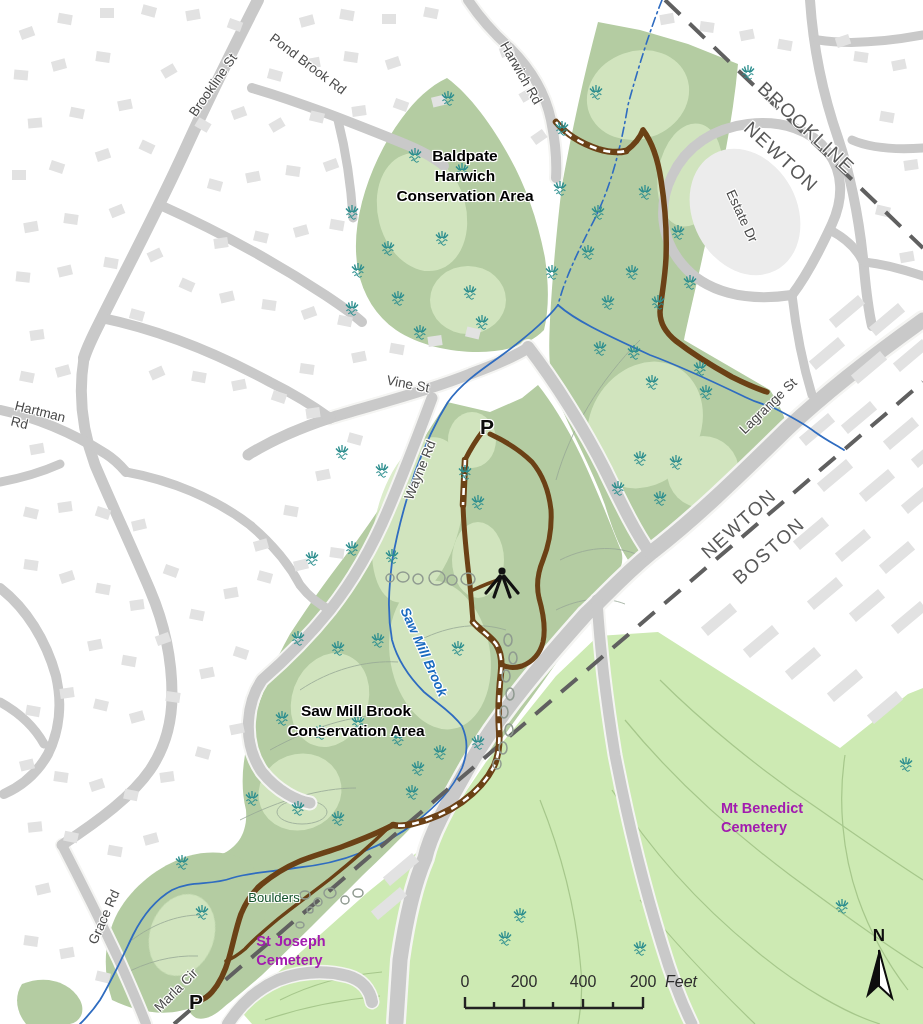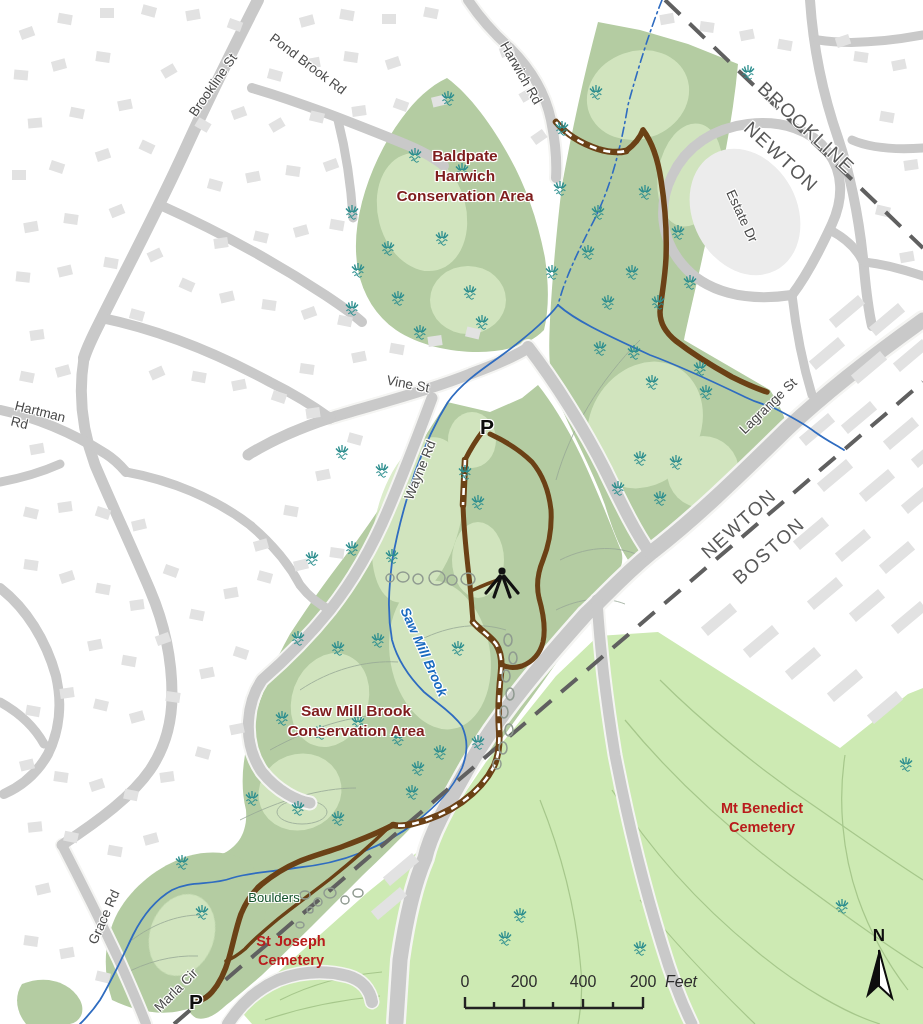--- a/index.html
+++ b/index.html
@@ -4,22 +4,22 @@
 <style>
   html,body{margin:0;padding:0;background:#ffffff;}
   #map{position:relative;width:923px;height:1024px;overflow:hidden;background:#ffffff;
        font-family:"Liberation Sans","DejaVu Sans",sans-serif;}
   #base{position:absolute;left:0;top:0;width:923px;height:1024px;}
   .lbl{position:absolute;white-space:nowrap;color:#4a4a4a;font-size:13.5px;
        transform:translate(-50%,-50%) rotate(var(--r,0deg));
        text-shadow:-1px -1px 0 #fff,1px -1px 0 #fff,-1px 1px 0 #fff,1px 1px 0 #fff,0 0 3px #fff;}
   .street{font-weight:400;}
   .boundary{font-size:19px;color:#595959;letter-spacing:1.5px;font-weight:400;}
-  .area{font-weight:bold;font-size:15.5px;color:#7f1d1d;text-align:center;line-height:1.28;}
-  .cem{font-weight:bold;font-size:14.5px;color:#b91c1c;text-align:center;line-height:1.3;text-shadow:none;}
+  .area{font-weight:bold;font-size:15.5px;color:#000000;text-align:center;line-height:1.28;}
+  .cem{font-weight:bold;font-size:14.5px;color:#a21caf;text-align:left;line-height:1.3;text-shadow:none;}
   .brook{color:#1a6ac0;font-style:italic;font-weight:bold;font-size:13.5px;}
   .poi{font-size:13px;color:#14532d;}
   .pmark{font-size:21px;font-weight:bold;color:#0d0d0d;text-shadow:-1px -1px 0 #fff,1px -1px 0 #fff,-1px 1px 0 #fff,1px 1px 0 #fff;}
   .nmark{font-size:17px;font-weight:bold;color:#0d0d0d;text-shadow:none;}
   .scl{font-size:16px;color:#2b2b2b;text-shadow:none;}
   .anchor-l{transform:translate(0,-50%) rotate(var(--r,0deg));font-style:italic;}
 </style>
 </head>
 <body>
 

